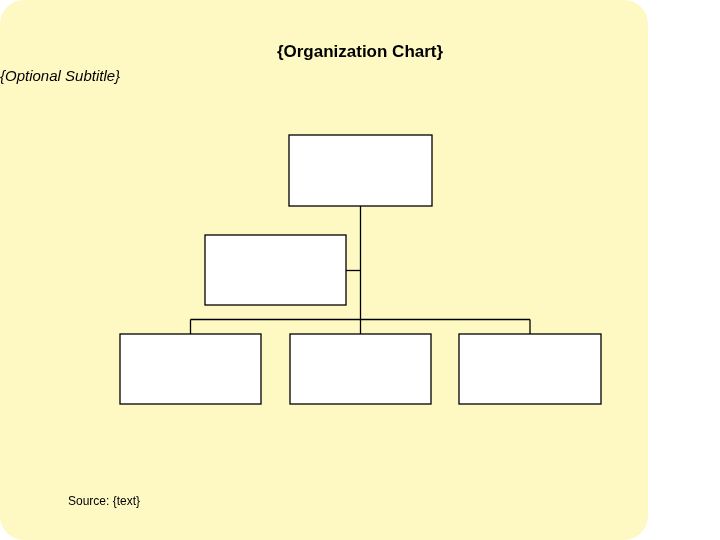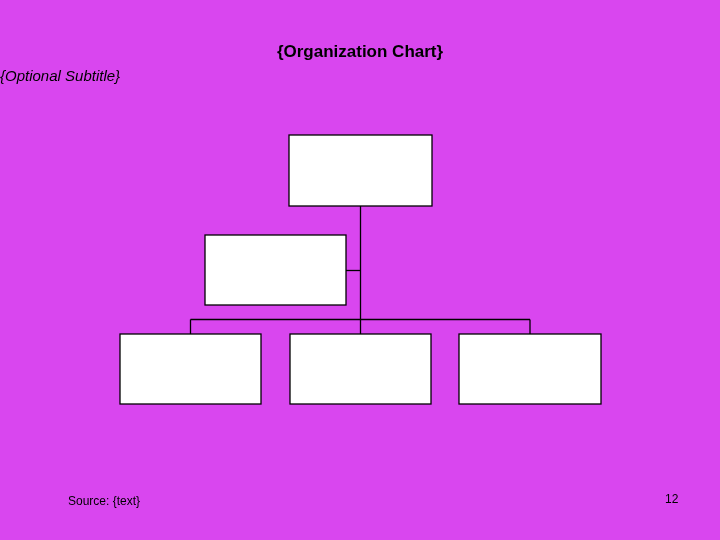--- a/index.html
+++ b/index.html
@@ -2,26 +2,27 @@
 <html><head>
 <meta charset="utf-8">
 <style>
   html, body {
     margin: 0;
     padding: 0;
     background: #ffffff;
   }
   .slide {
     position: relative;
-    width: 720px;
+    width: 648px;
     height: 540px;
-    background: #d946ef;
+    background: #fef9c3;
     overflow: hidden;
     font-family: "Liberation Sans", sans-serif;
     color: #000000;
+    border-radius: 24px;
   }
   .slide-title {
     position: absolute;
     top: 41px;
     left: 0;
     width: 720px;
     text-align: center;
     font-size: 17px;
     font-weight: bold;
     line-height: 22px;

